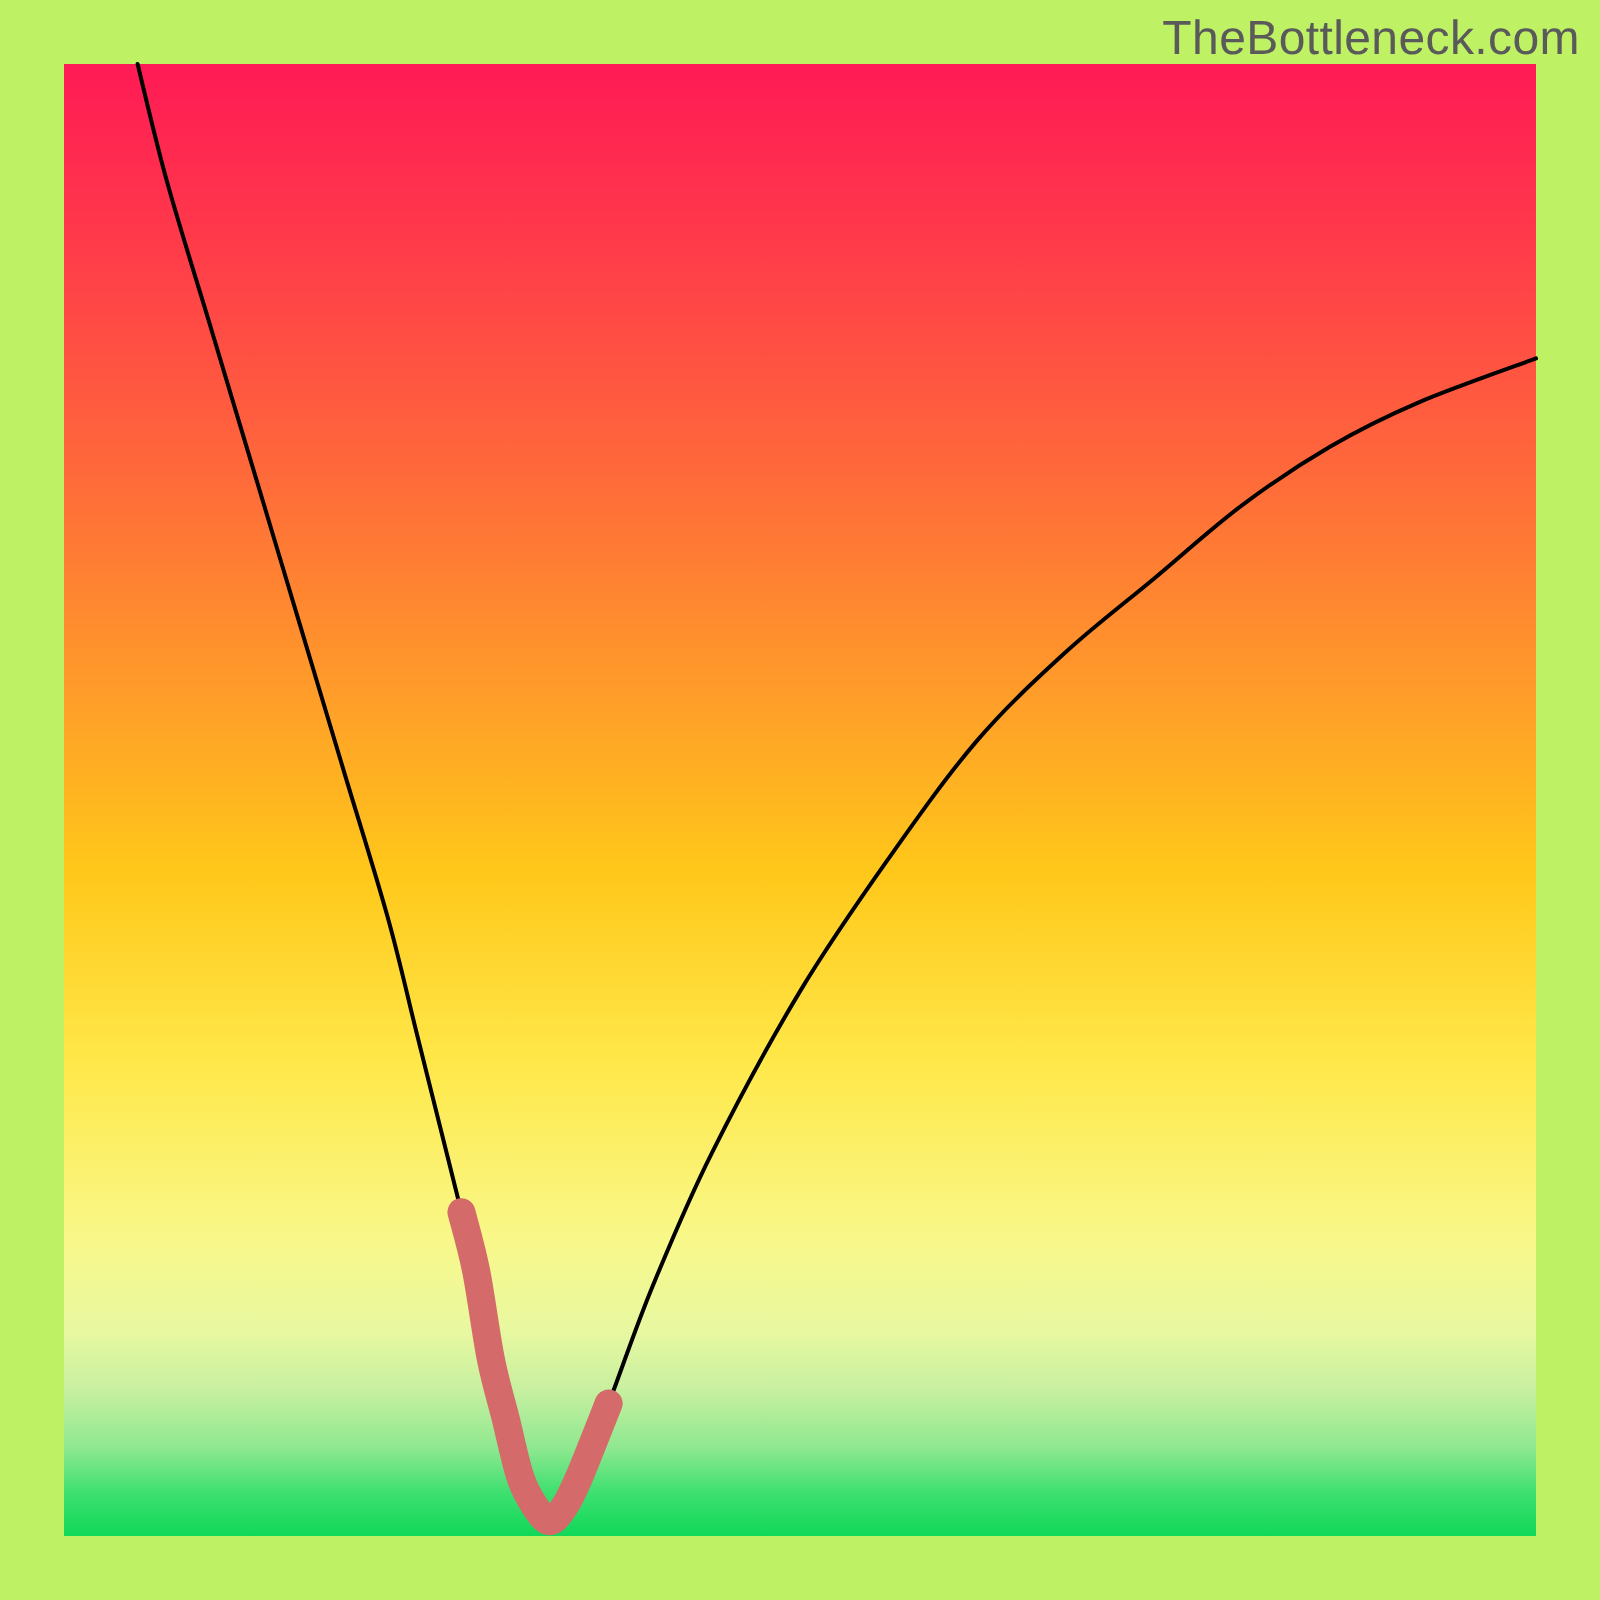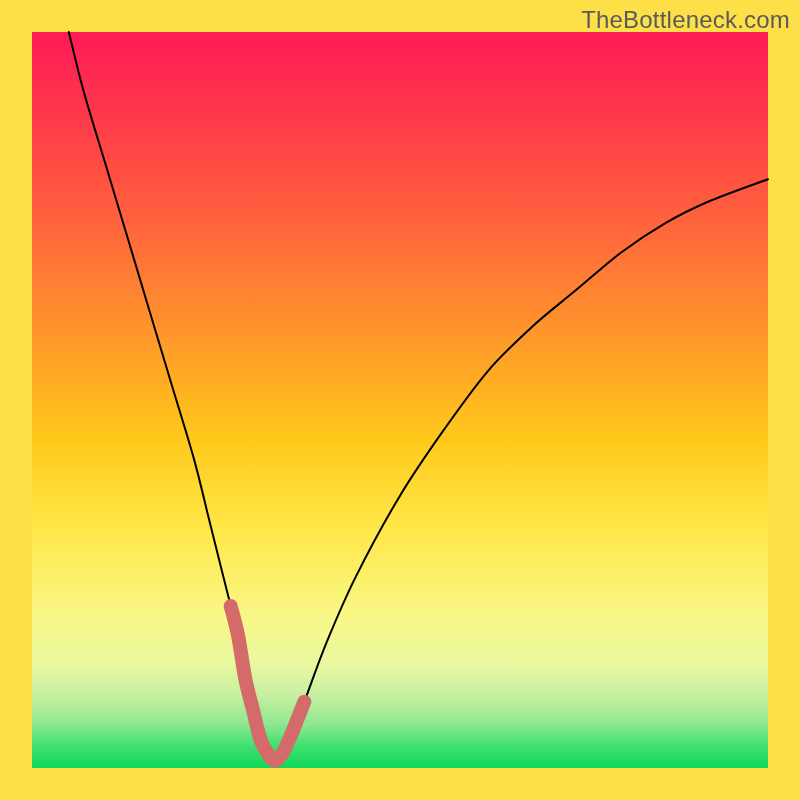--- a/index.html
+++ b/index.html
@@ -8,21 +8,21 @@
     width: 800px;
     height: 800px;
     background: #000;
     font-family: Arial, Helvetica, sans-serif;
     overflow: hidden;
   }
   .frame {
     position: relative;
     width: 800px;
     height: 800px;
-    background: #fde047;
+    background: #bef264;
   }
   .plot {
     position: absolute;
     left: 32px;
     top: 32px;
     width: 736px;
     height: 736px;
     background: linear-gradient(to bottom,
       #ff1a55 0%,
       #ff3a4a 12%,

